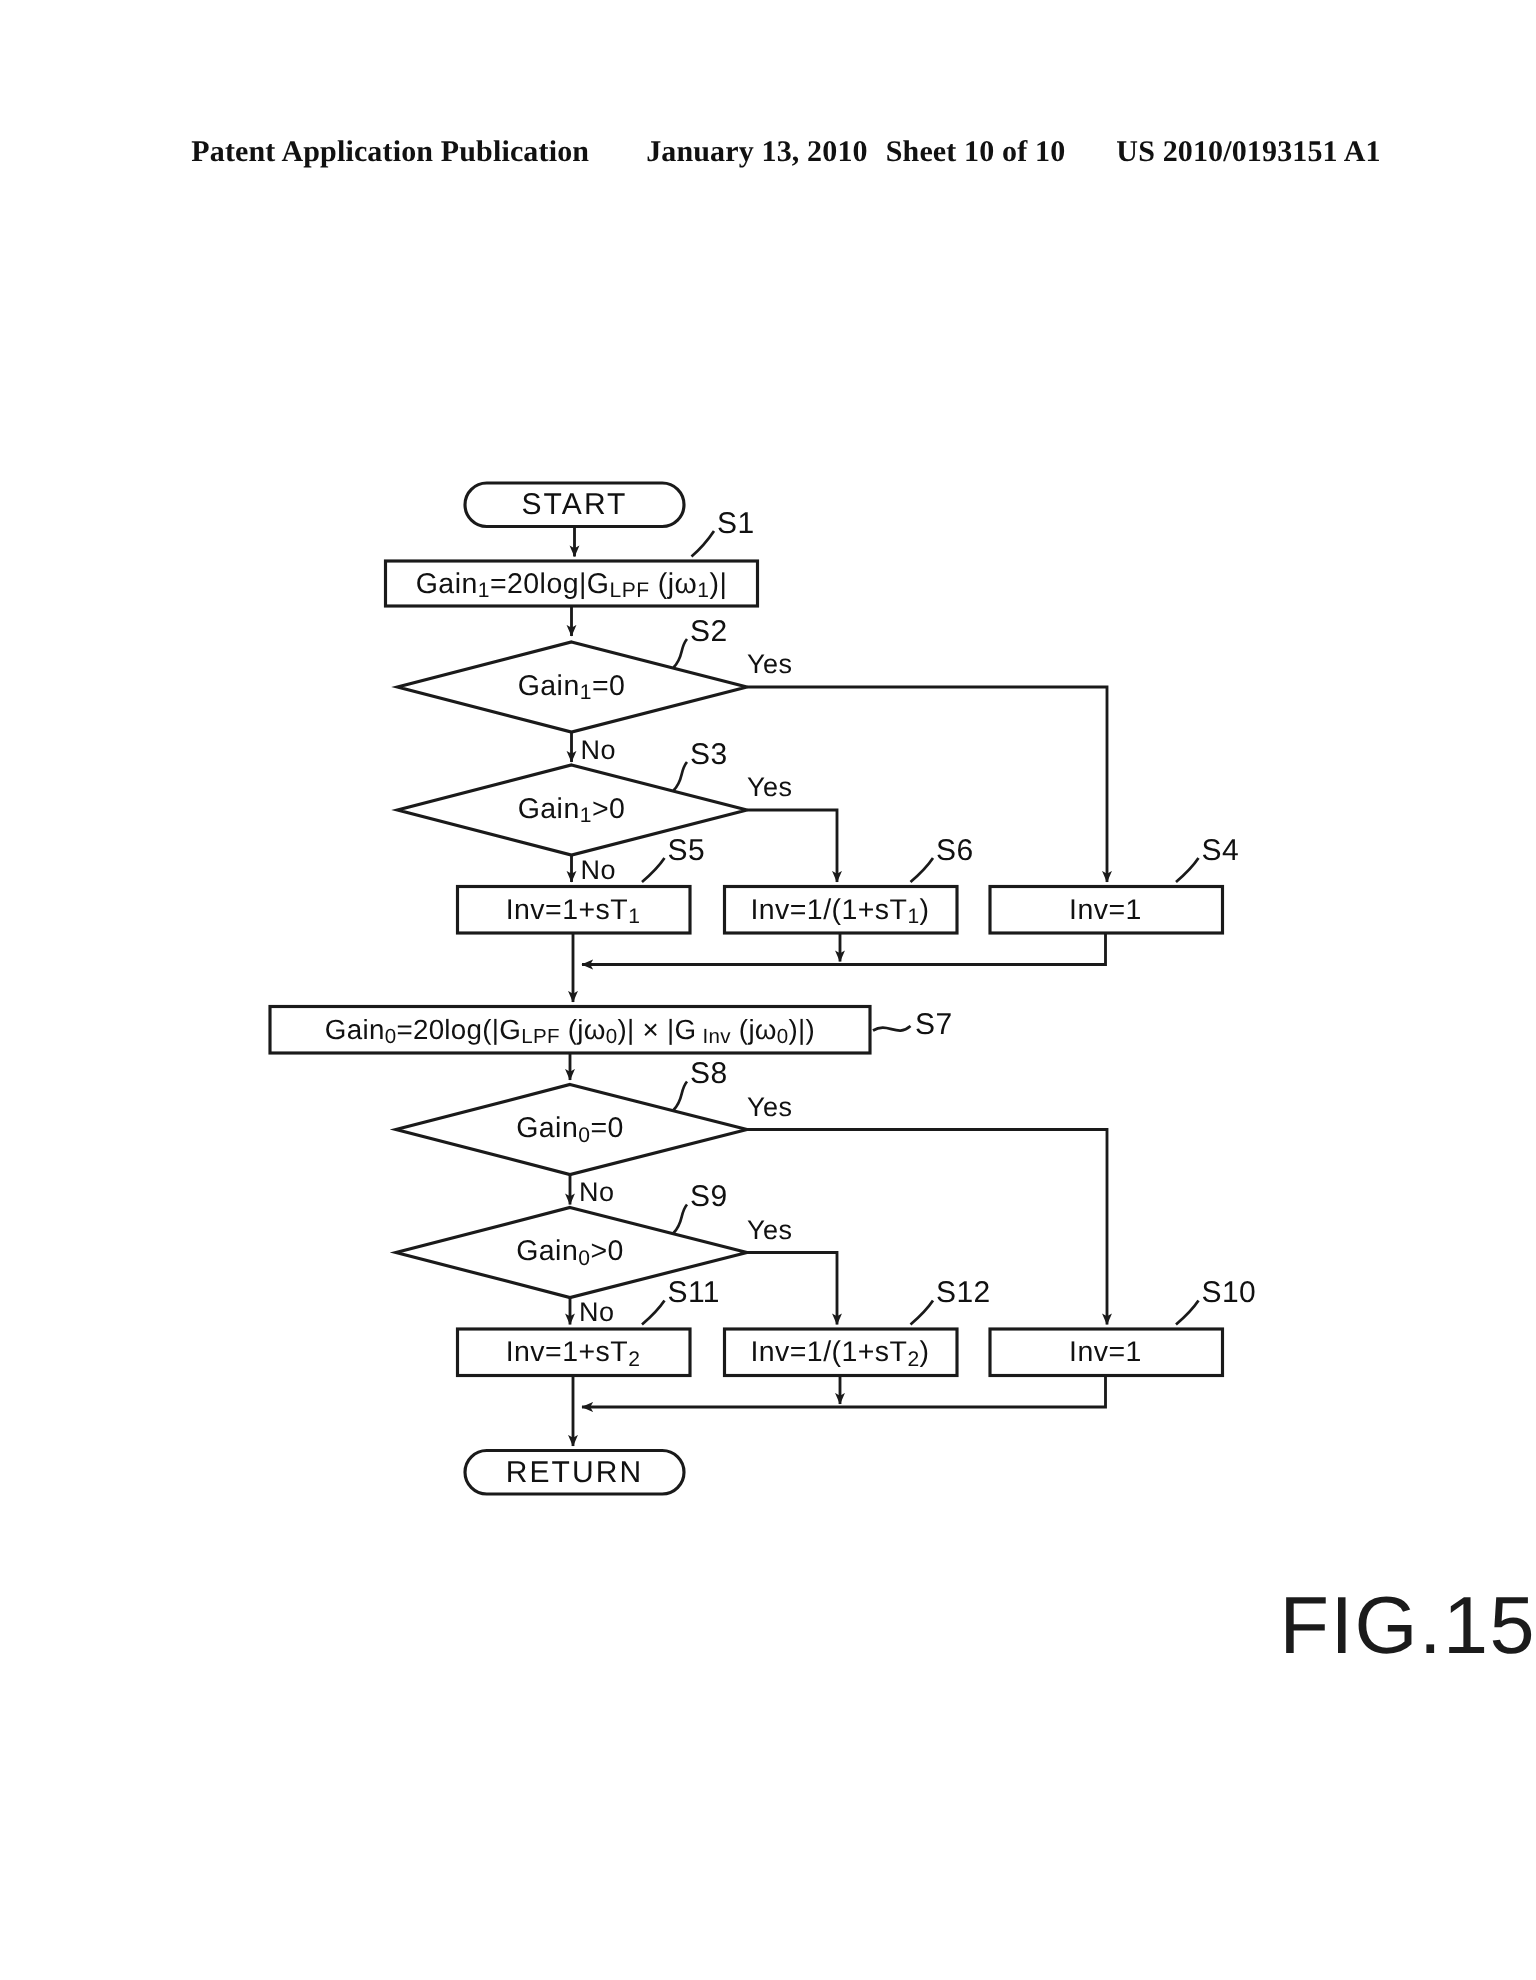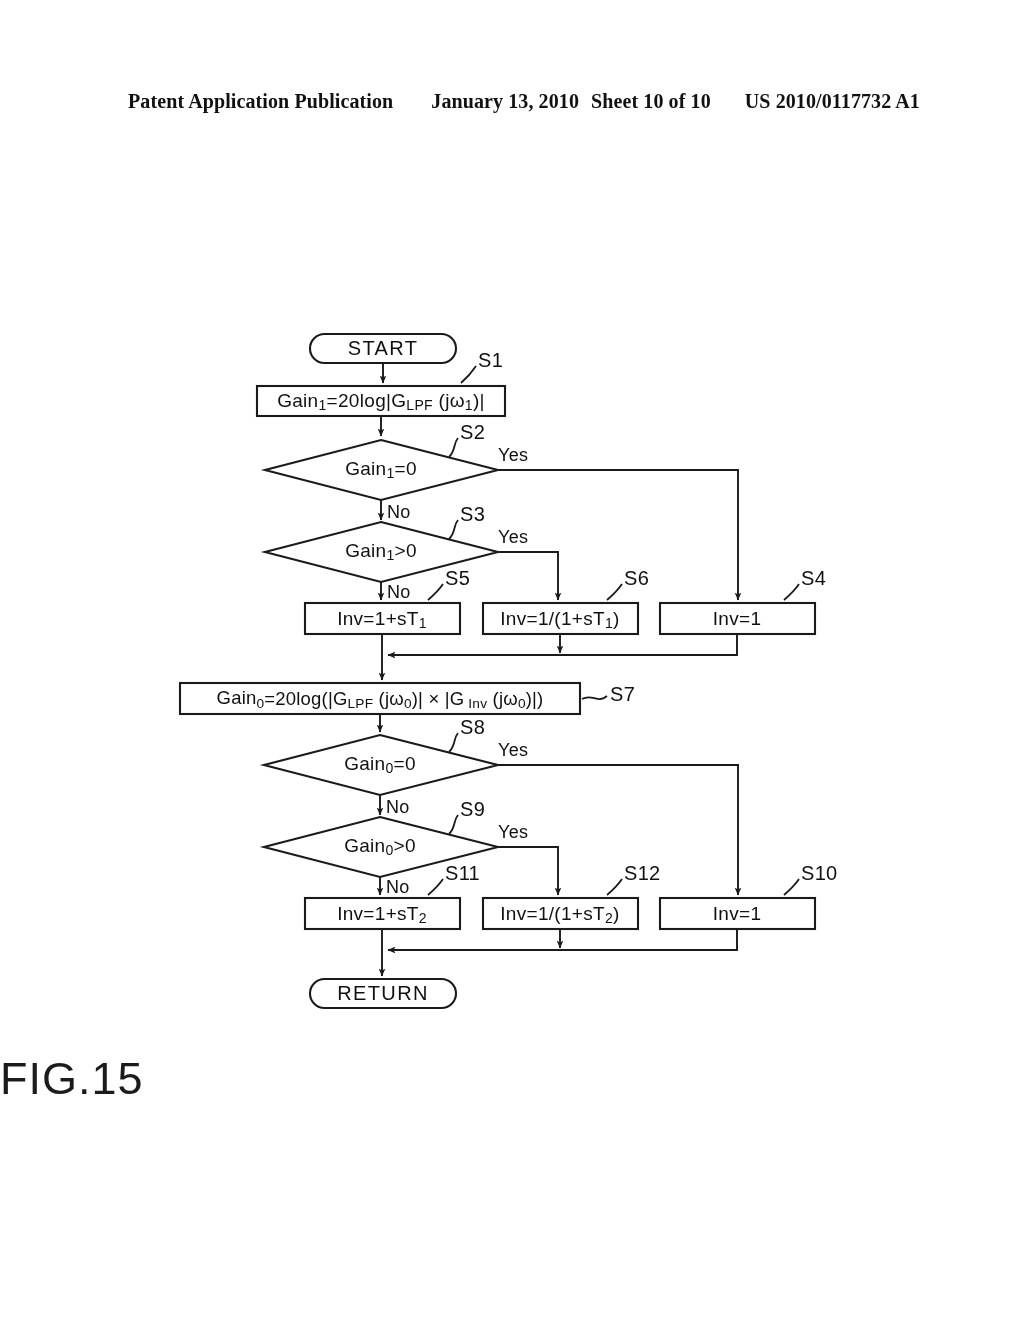--- a/index.html
+++ b/index.html
@@ -39,35 +39,35 @@
     color: #111;
     padding-left: 12px;
   }
   #header .seg { display: inline-block; }
   #header .gap-lg { display: inline-block; width: 38px; }
   #header .gap-sm { display: inline-block; width: 12px; }
   #header .gap-md { display: inline-block; width: 34px; }
   
   #figure-area {
     position: absolute;
-    top: 292px;
+    top: 280px;
     left: 0;
     width: 810px;
     height: 740px;
   }
   #flowchart { display: block; }
   
   #fig-caption {
     position: absolute;
     top: 1053px;
     left: 0;
     width: 1024px;
-    text-align: left;
+    text-align: right;
     font-family: "Liberation Sans", sans-serif;
-    font-size: 45px;
+    font-size: 54px;
     letter-spacing: 1px;
     color: #1b1b1b;
   }
   
   text {
     font-family: "Liberation Sans", sans-serif;
     fill: #111111;
     dominant-baseline: middle;
   }
   .node-text {
@@ -119,21 +119,21 @@
 
 <div id="page">
 
   <div id="header">
     <span class="seg">Patent Application Publication</span>
     <span class="gap-lg"></span>
     <span class="seg">January 13, 2010</span>
     <span class="gap-sm"></span>
     <span class="seg">Sheet 10 of 10</span>
     <span class="gap-md"></span>
-    <span class="seg">US 2010/0117732 A1</span>
+    <span class="seg">US 2010/0193151 A1</span>
   </div>
 
   <div id="figure-area">
     <svg id="flowchart" width="1024" height="740" viewBox="0 0 1024 740">
 
       <defs>
         <marker id="arrow" markerWidth="9" markerHeight="9" refX="7.4" refY="3.6" orient="auto" markerUnits="userSpaceOnUse">
           <path d="M0,0.3 L7.8,3.6 L0,6.9 L1.9,3.6 Z" fill="#1a1a1a"></path>
         </marker>
         <marker id="arrow-left" markerWidth="9" markerHeight="9" refX="7.4" refY="3.6" orient="auto" markerUnits="userSpaceOnUse">

